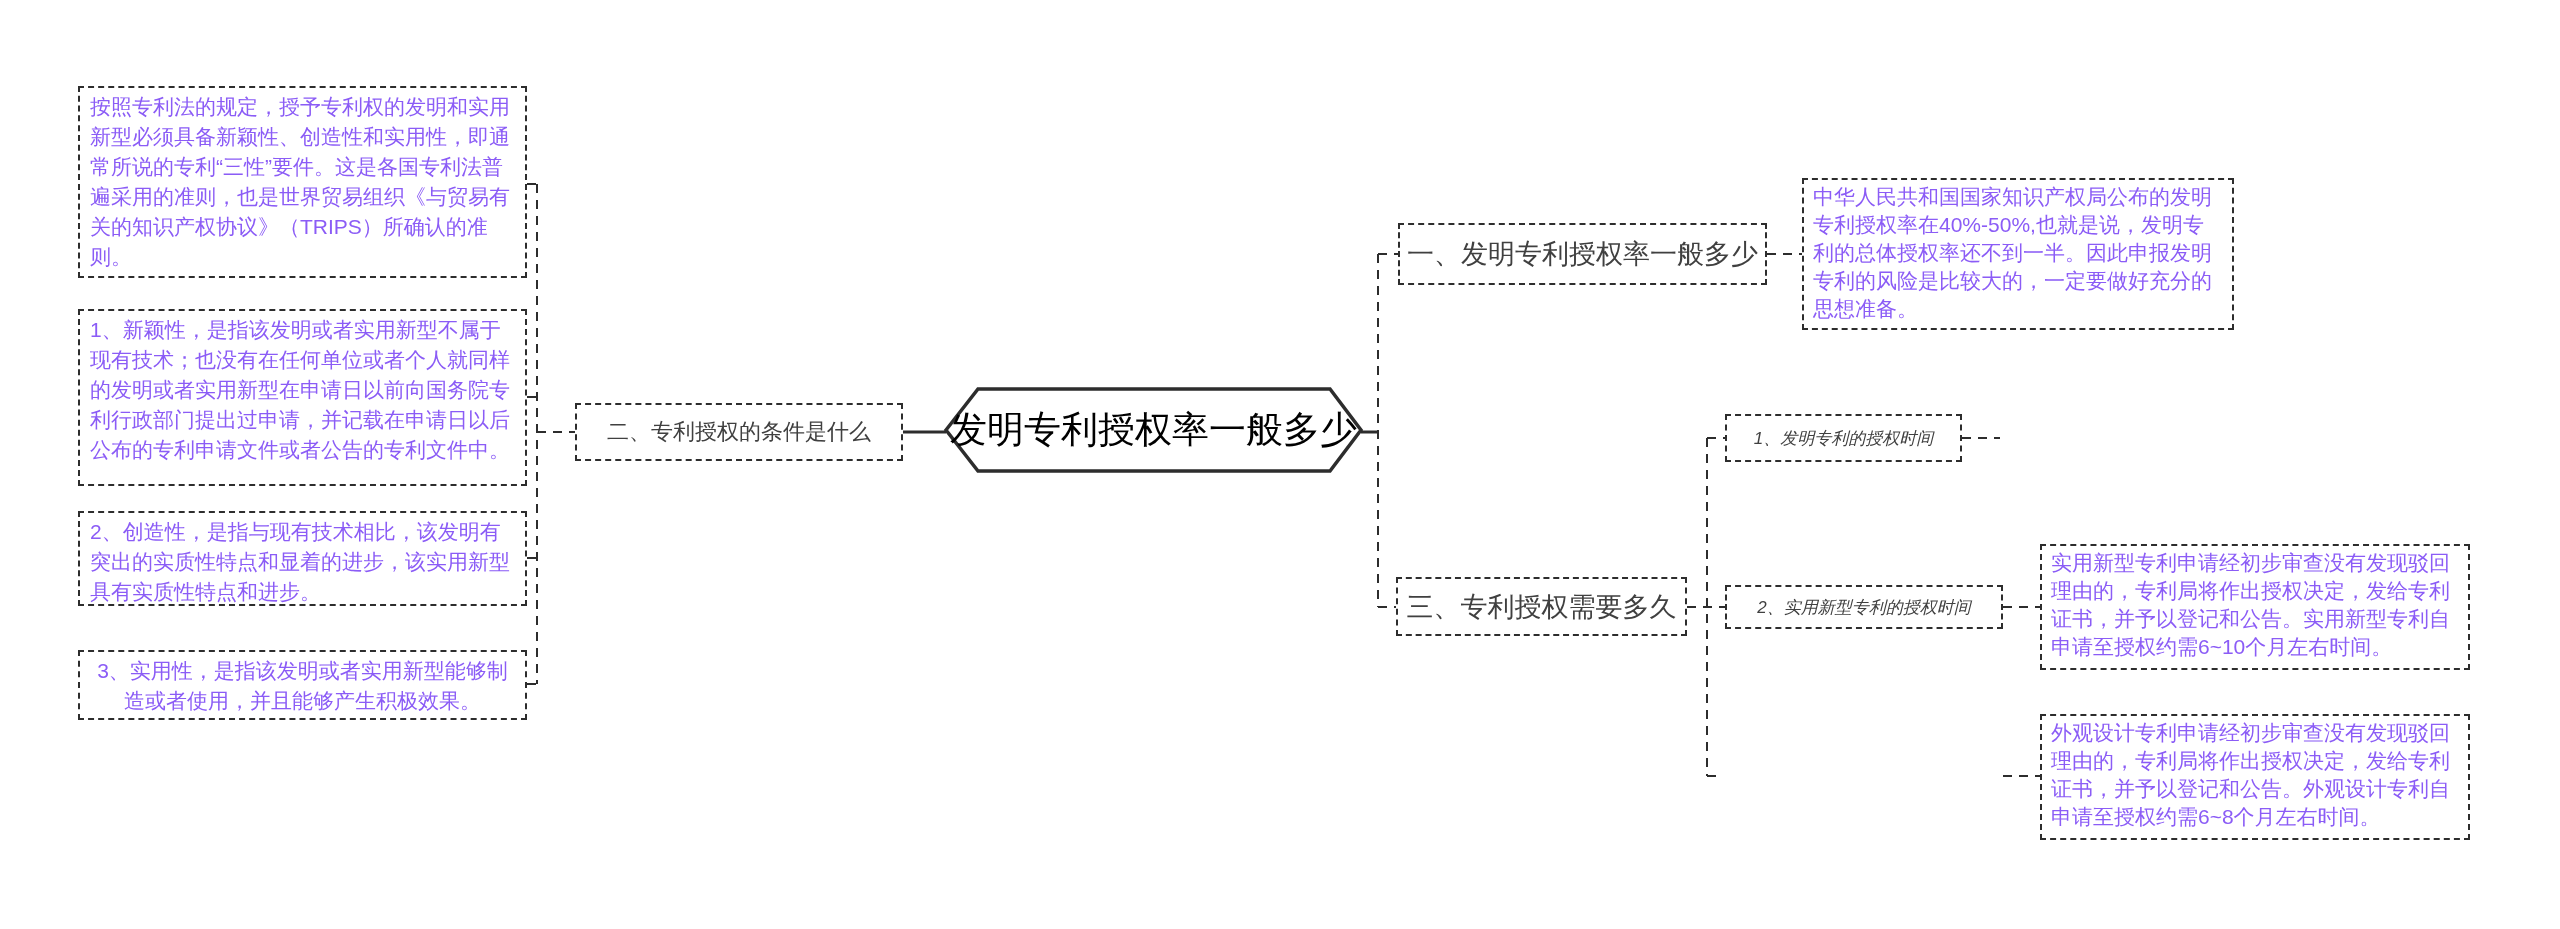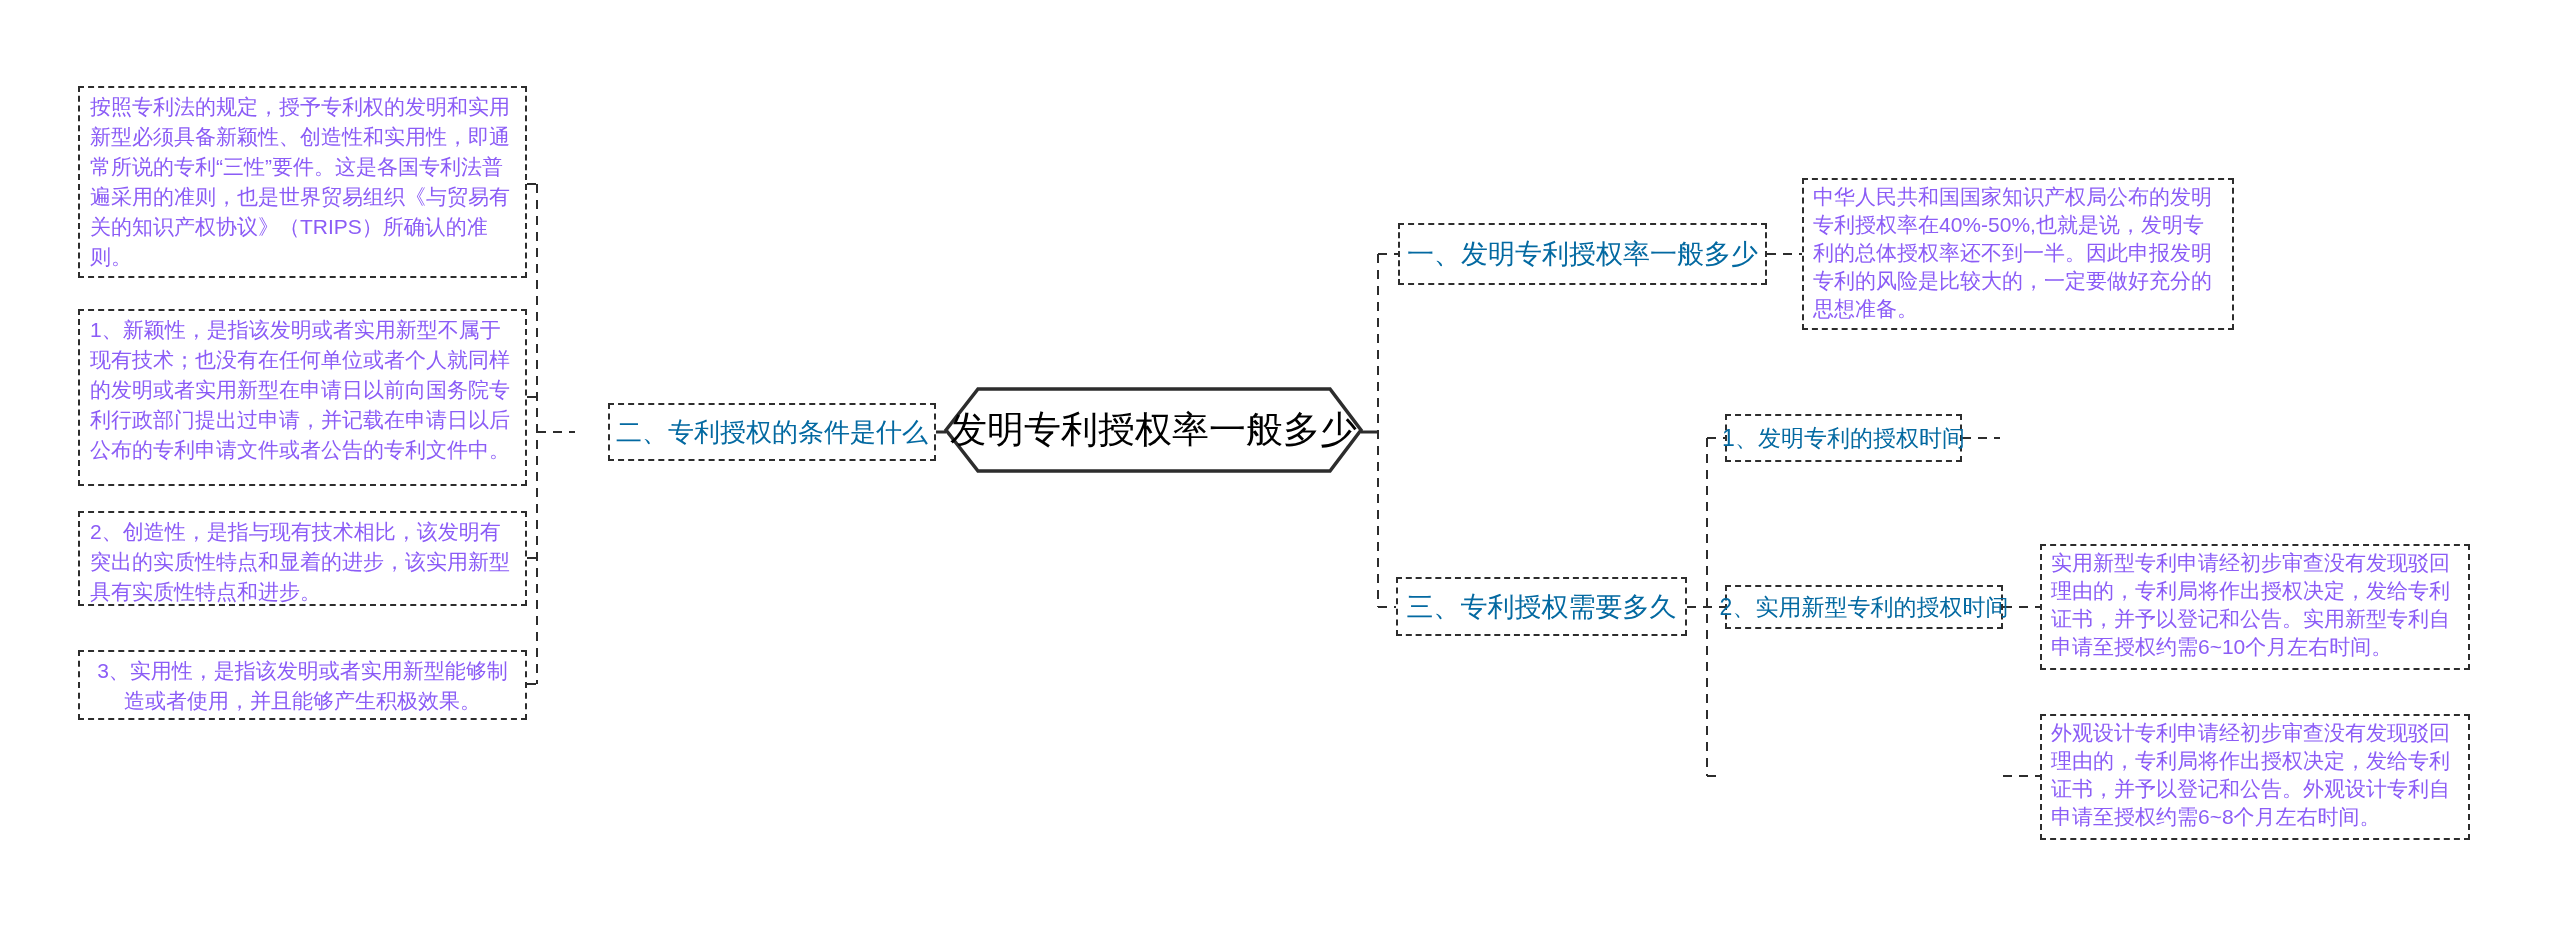--- a/index.html
+++ b/index.html
@@ -21,28 +21,28 @@
     padding:4px 10px;
     box-sizing:border-box;
     overflow:hidden;
     z-index:2;
   }
   .note-sm{line-height:28px;padding:3px 9px;}
   .topic{
     position:absolute;
     border:2px dashed #2d2d2d;
     background:#ffffff;
-    color:#0369a1;
+    color:#404040;
     display:flex;align-items:center;justify-content:center;
     font-size:27px;
     white-space:nowrap;
     box-sizing:border-box;
     z-index:2;
   }
-  .subtopic{font-size:23px;}
+  .subtopic{font-size:17px;font-style:italic;}
   .central-label{
     position:absolute;
     left:946px;top:389px;width:415px;height:82px;
     display:flex;align-items:center;justify-content:center;
     font-size:37px;
     color:#000000;
     white-space:nowrap;
     z-index:3;
   }
 </style>
@@ -76,21 +76,21 @@
     </g>
     <g stroke="#2d2d2d" stroke-width="3" fill="none">
       <line x1="903" y1="432" x2="946" y2="432"></line>
       <line x1="1361" y1="432" x2="1378" y2="432"></line>
     </g>
     <polygon points="946,430 978,389 1330,389 1361,430 1330,471 978,471" fill="#ffffff" stroke="#2d2d2d" stroke-width="3.5"></polygon>
   </svg>
 
   <div class="central-label">发明专利授权率一般多少</div>
 
-  <div class="topic" style="left:608px;top:403px;width:328px;height:58px;font-size:26px;">二、专利授权的条件是什么</div>
+  <div class="topic" style="left:575px;top:403px;width:328px;height:58px;font-size:22px;">二、专利授权的条件是什么</div>
 
   <div class="note" style="left:78px;top:86px;width:449px;height:192px;">按照专利法的规定，授予专利权的发明和实用新型必须具备新颖性、创造性和实用性，即通常所说的专利“三性”要件。这是各国专利法普遍采用的准则，也是世界贸易组织《与贸易有关的知识产权协议》（TRIPS）所确认的准则。</div>
   <div class="note" style="left:78px;top:309px;width:449px;height:177px;">1、新颖性，是指该发明或者实用新型不属于现有技术；也没有在任何单位或者个人就同样的发明或者实用新型在申请日以前向国务院专利行政部门提出过申请，并记载在申请日以后公布的专利申请文件或者公告的专利文件中。</div>
   <div class="note" style="left:78px;top:511px;width:449px;height:95px;">2、创造性，是指与现有技术相比，该发明有突出的实质性特点和显着的进步，该实用新型具有实质性特点和进步。</div>
   <div class="note" style="left:78px;top:650px;width:449px;height:70px;text-align:center;">3、实用性，是指该发明或者实用新型能够制造或者使用，并且能够产生积极效果。</div>
 
   <div class="topic" style="left:1398px;top:223px;width:369px;height:62px;">一、发明专利授权率一般多少</div>
   <div class="note note-sm" style="left:1802px;top:178px;width:432px;height:152px;">中华人民共和国国家知识产权局公布的发明专利授权率在40%-50%,也就是说，发明专利的总体授权率还不到一半。因此申报发明专利的风险是比较大的，一定要做好充分的思想准备。</div>
 
   <div class="topic" style="left:1396px;top:577px;width:291px;height:59px;">三、专利授权需要多久</div>

